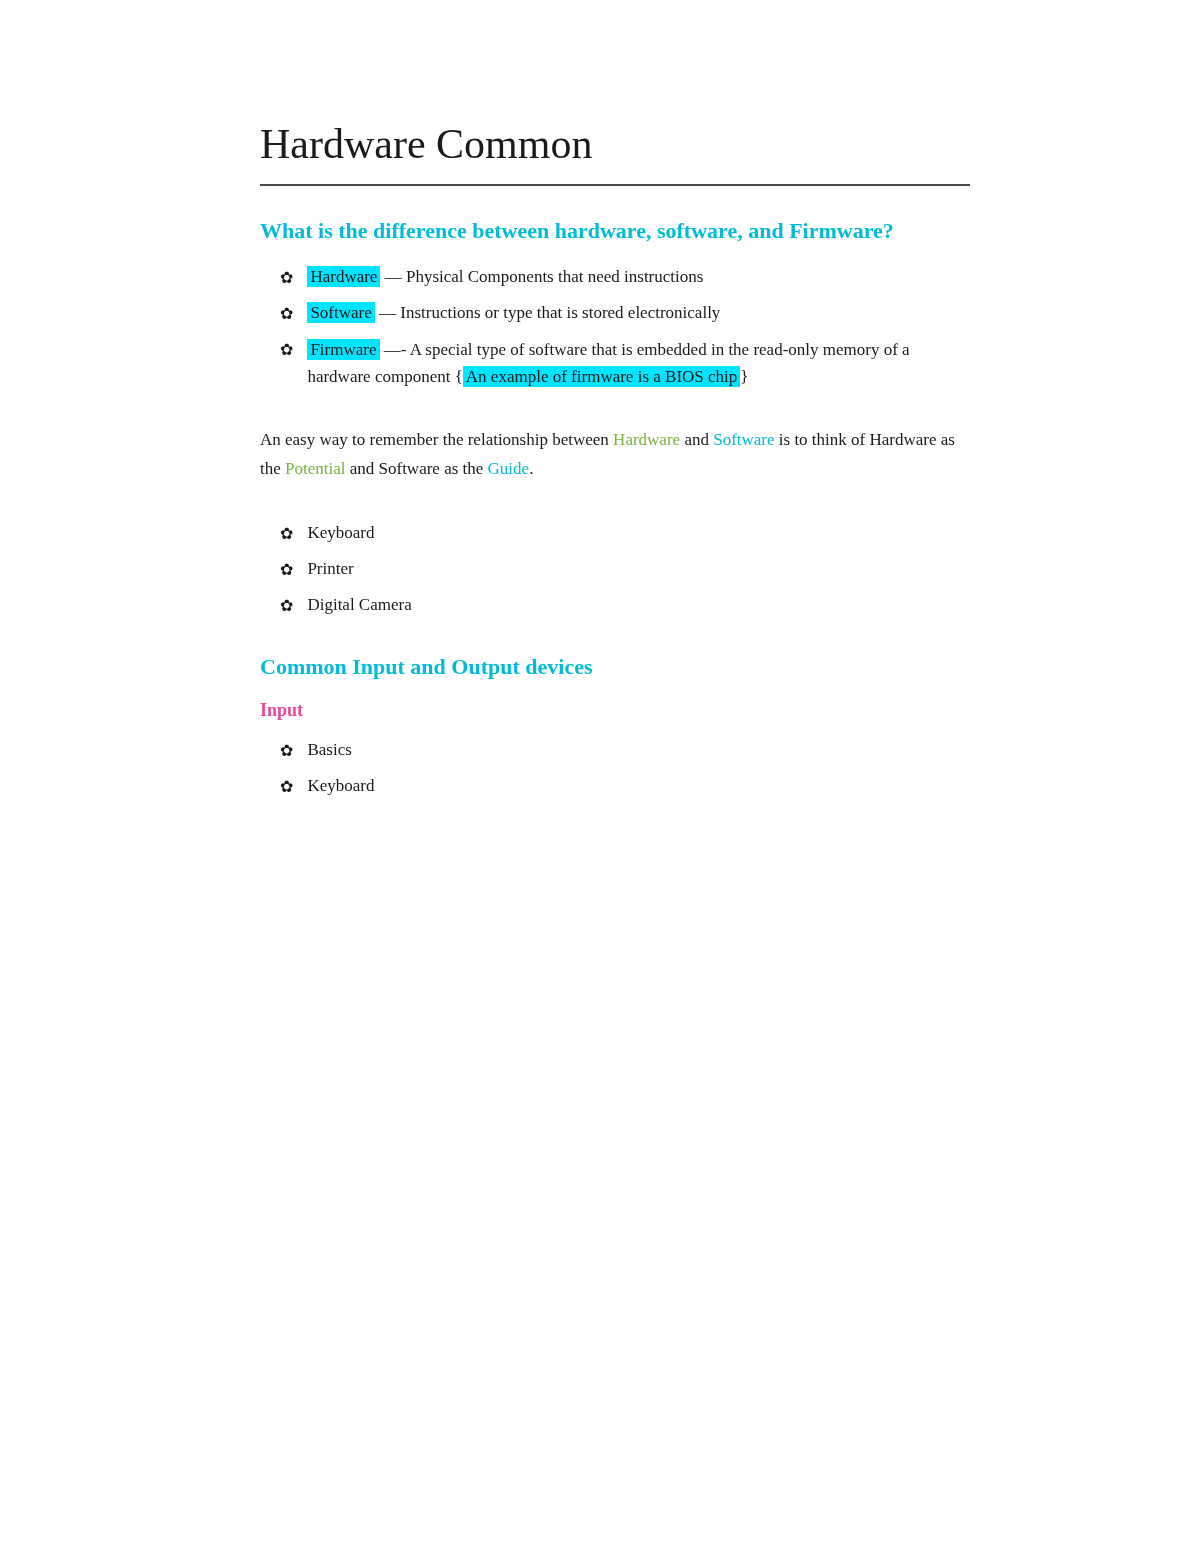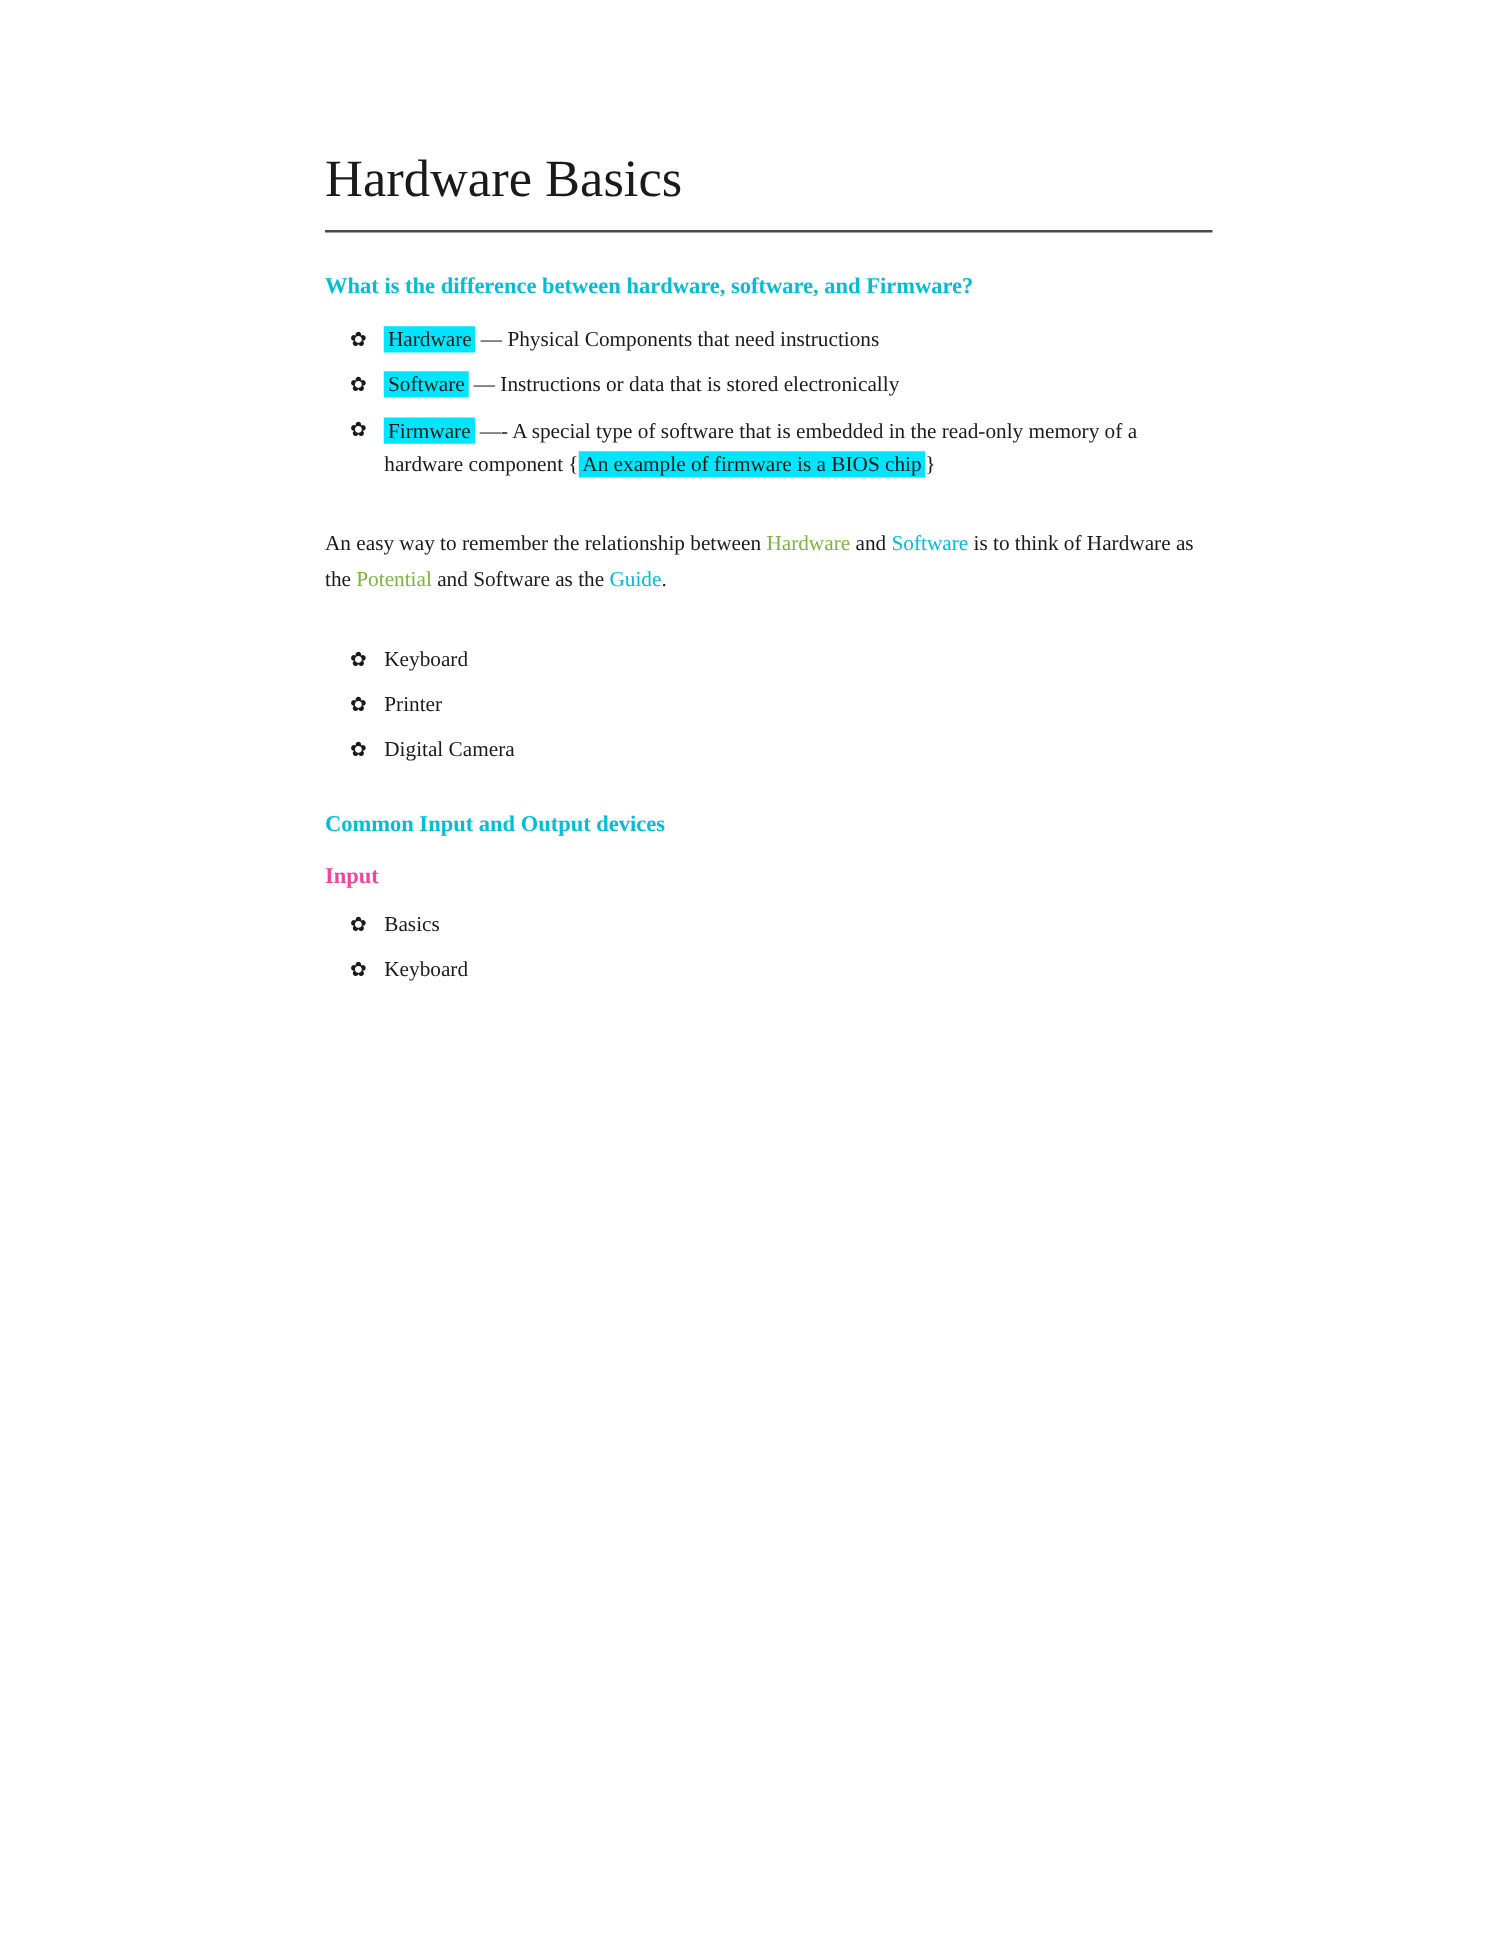--- a/index.html
+++ b/index.html
@@ -30,21 +30,21 @@
       margin-bottom: 16px;
     }
 
     .title-divider {
       border: none;
       border-top: 2px solid #4a4a4a;
       margin-bottom: 32px;
     }
 
     .section-heading {
-      font-size: 18px;
+      font-size: 22px;
       font-weight: bold;
       color: #00bcd4;
       margin-bottom: 20px;
       font-family: Georgia, serif;
     }
 
     .bullet-list {
       list-style: none;
       padding-left: 20px;
       margin-bottom: 24px;
@@ -107,41 +107,41 @@
 
     .curly-brace {
       color: #1a1a1a;
     }
   </style>
 </head>
 <body>
 
 <div class="page-container">
 
-  <h1 class="page-title">Hardware Basics</h1>
+  <h1 class="page-title">Hardware Common</h1>
   <hr class="title-divider">
 
   <div class="section-block">
     <p class="section-heading">What is the difference between hardware, software, and Firmware?</p>
 
     <ul class="bullet-list">
 
       <li>
         <span class="bullet-icon">✿</span>
         <span>
           <span class="highlight-cyan-text">Hardware</span>
           <span> — Physical Components that need instructions</span>
         </span>
       </li>
 
       <li>
         <span class="bullet-icon">✿</span>
         <span>
           <span class="highlight-cyan-text">Software</span>
-          <span> — Instructions or data that is stored electronically</span>
+          <span> — Instructions or type that is stored electronically</span>
         </span>
       </li>
 
       <li>
         <span class="bullet-icon">✿</span>
         <span class="firmware-text">
           <span class="highlight-cyan-text">Firmware</span>
           <span> —- A special type of software that is embedded in the read-only memory of a hardware component {</span><span class="highlight-cyan-text">An example of firmware is a BIOS chip</span><span class="curly-brace">}</span>
         </span>
       </li>

